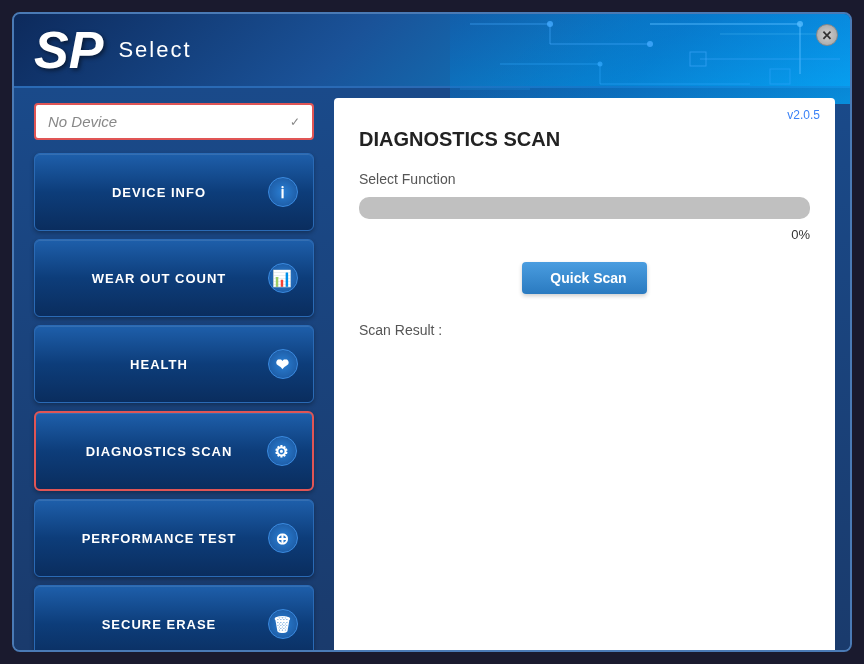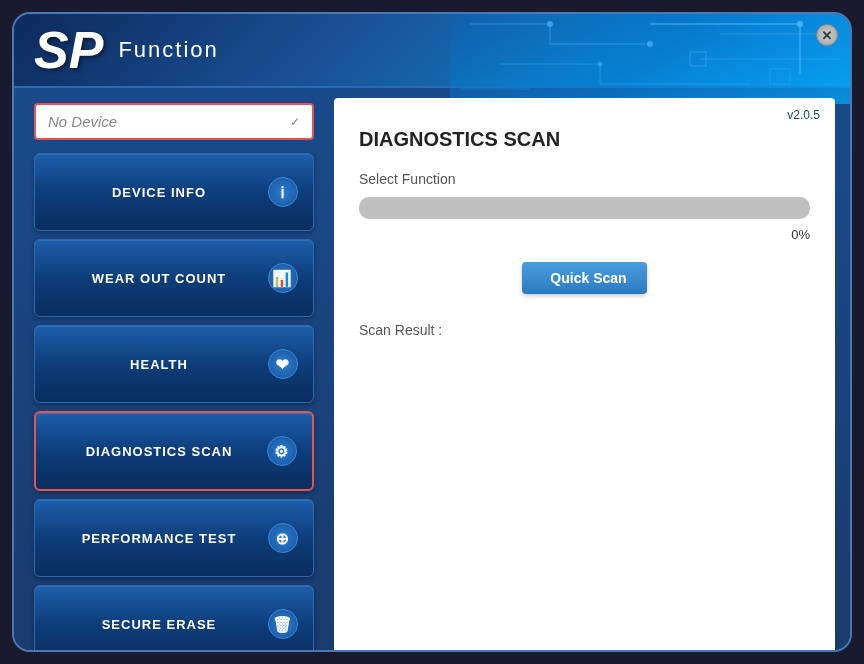--- a/index.html
+++ b/index.html
@@ -10,21 +10,21 @@
       background: #1a1a2e;
       display: flex;
       justify-content: center;
       align-items: center;
     }
     .app-window {
       width: 840px;
       height: 640px;
       background: #1a3a6b;
       border: 2px solid #4a7ab5;
-      border-radius: 18px;
+      border-radius: 8px;
       overflow: hidden;
       position: relative;
       display: flex;
       flex-direction: column;
     }
     
     .header {
       height: 90px;
       background: linear-gradient(135deg, #0d2a5c 0%, #1a5298 40%, #0e7abf 70%, #1592d8 100%);
       display: flex;
@@ -165,21 +165,21 @@
       margin: 10px 15px 10px 0;
       background: white;
       border-radius: 4px;
       padding: 20px 25px;
       position: relative;
     }
     .version-text {
       position: absolute;
       top: 10px;
       right: 15px;
-      color: #0c4a6e;
+      color: #3b82f6;
       font-size: 12px;
     }
     .panel-title {
       font-size: 20px;
       font-weight: bold;
       color: #222;
       margin-bottom: 20px;
       margin-top: 10px;
     }
     .select-function-label {
@@ -239,21 +239,21 @@
     }
   </style>
 </head>
 <body>
 
 <div class="app-window">
 
   <div class="header">
     <div class="header-logo">
       <span class="logo-sp">SP</span>
-      <span class="logo-toolbox">Function</span>
+      <span class="logo-toolbox">Select</span>
     </div>
 
     <div class="header-bg-circuit">
       <svg class="circuit-lines" viewBox="0 0 400 90" preserveAspectRatio="none">
         <defs>
           <linearGradient id="cg" x1="0%" y1="0%" x2="100%" y2="100%">
             <stop offset="0%" style="stop-color:rgba(0,100,200,0.2)"></stop>
             <stop offset="100%" style="stop-color:rgba(0,180,255,0.5)"></stop>
           </linearGradient>
         </defs>

